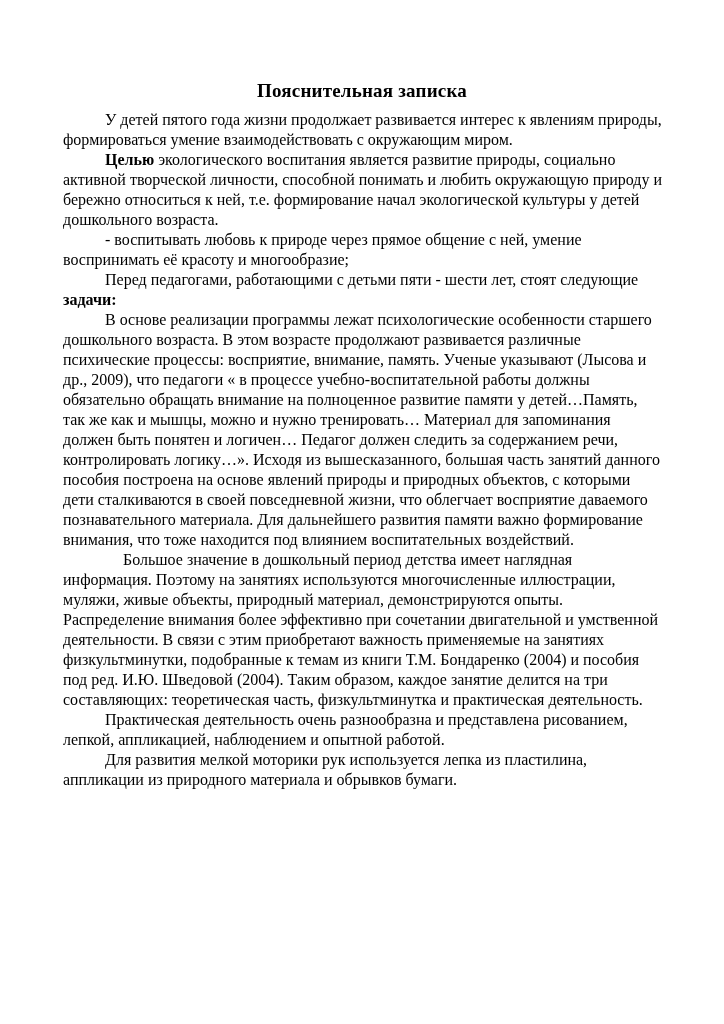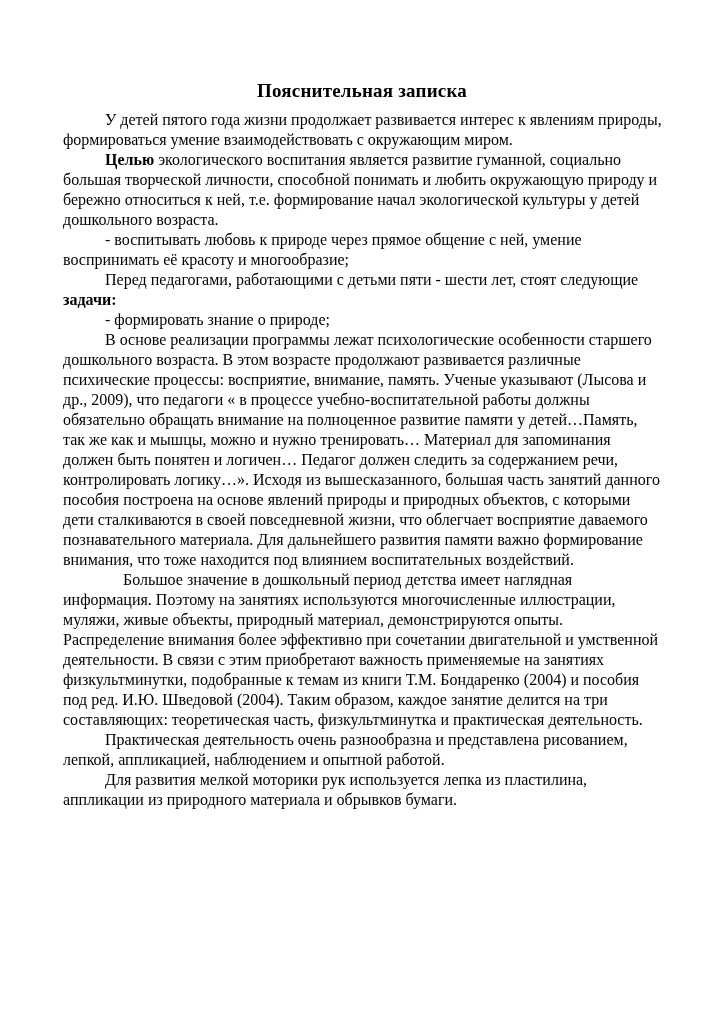--- a/index.html
+++ b/index.html
@@ -52,27 +52,26 @@
 <body>
 
 <div class="page">
 
   <div class="doc-title">Пояснительная записка</div>
 
   <div class="doc-body">
 
     <p><span>У детей пятого года жизни продолжает развивается интерес к явлениям природы, формироваться умение взаимодействовать с окружающим миром.</span></p>
 
-    <p><b>Целью</b><span> экологического воспитания является развитие гуманной, социально большая творческой личности, способной понимать и любить окружающую природу и бережно относиться к ней, т.е. формирование начал экологической культуры у детей дошкольного возраста.</span></p>
+    <p><b>Целью</b><span> экологического воспитания является развитие природы, социально активной творческой личности, способной понимать и любить окружающую природу и бережно относиться к ней, т.е. формирование начал экологической культуры у детей дошкольного возраста.</span></p>
 
     <p><span>- воспитывать любовь к природе через прямое общение с ней, умение воспринимать её красоту и многообразие;</span></p>
 
     <p><span>Перед педагогами, работающими с детьми пяти - шести лет, стоят следующие </span><b>задачи:</b></p>
 
-    <p><span>- формировать знание о природе;</span></p>
 
 
     <p><span>В основе реализации программы лежат психологические особенности старшего дошкольного возраста. В этом возрасте продолжают развивается различные психические процессы: восприятие, внимание, память. Ученые указывают (Лысова и др., 2009), что педагоги « в процессе учебно-воспитательной работы должны обязательно обращать внимание на полноценное развитие памяти у детей…Память, так же как и мышцы, можно и нужно тренировать… Материал для запоминания должен быть понятен и логичен… Педагог должен следить за содержанием речи, контролировать логику…». Исходя из вышесказанного, большая часть занятий данного пособия построена на основе явлений природы и природных объектов, с которыми дети сталкиваются в своей повседневной жизни, что облегчает восприятие даваемого познавательного материала. Для дальнейшего развития памяти важно формирование внимания, что тоже находится под влиянием воспитательных воздействий.</span></p>
 
     <p class="indent-lg"><span>Большое значение в дошкольный период детства имеет наглядная информация. Поэтому на занятиях используются многочисленные иллюстрации, муляжи, живые объекты, природный материал, демонстрируются опыты. Распределение внимания более эффективно при сочетании двигательной и умственной деятельности. В связи с этим приобретают важность применяемые на занятиях физкультминутки, подобранные к темам из книги Т.М. Бондаренко (2004) и пособия под ред. И.Ю. Шведовой (2004). Таким образом, каждое занятие делится на три составляющих: теоретическая часть, физкультминутка и практическая деятельность.</span></p>
 
     <p><span>Практическая деятельность очень разнообразна и представлена рисованием, лепкой, аппликацией, наблюдением и опытной работой.</span></p>
 
     <p><span>Для развития мелкой моторики рук используется лепка из пластилина, аппликации из природного материала и обрывков бумаги.</span></p>
 

